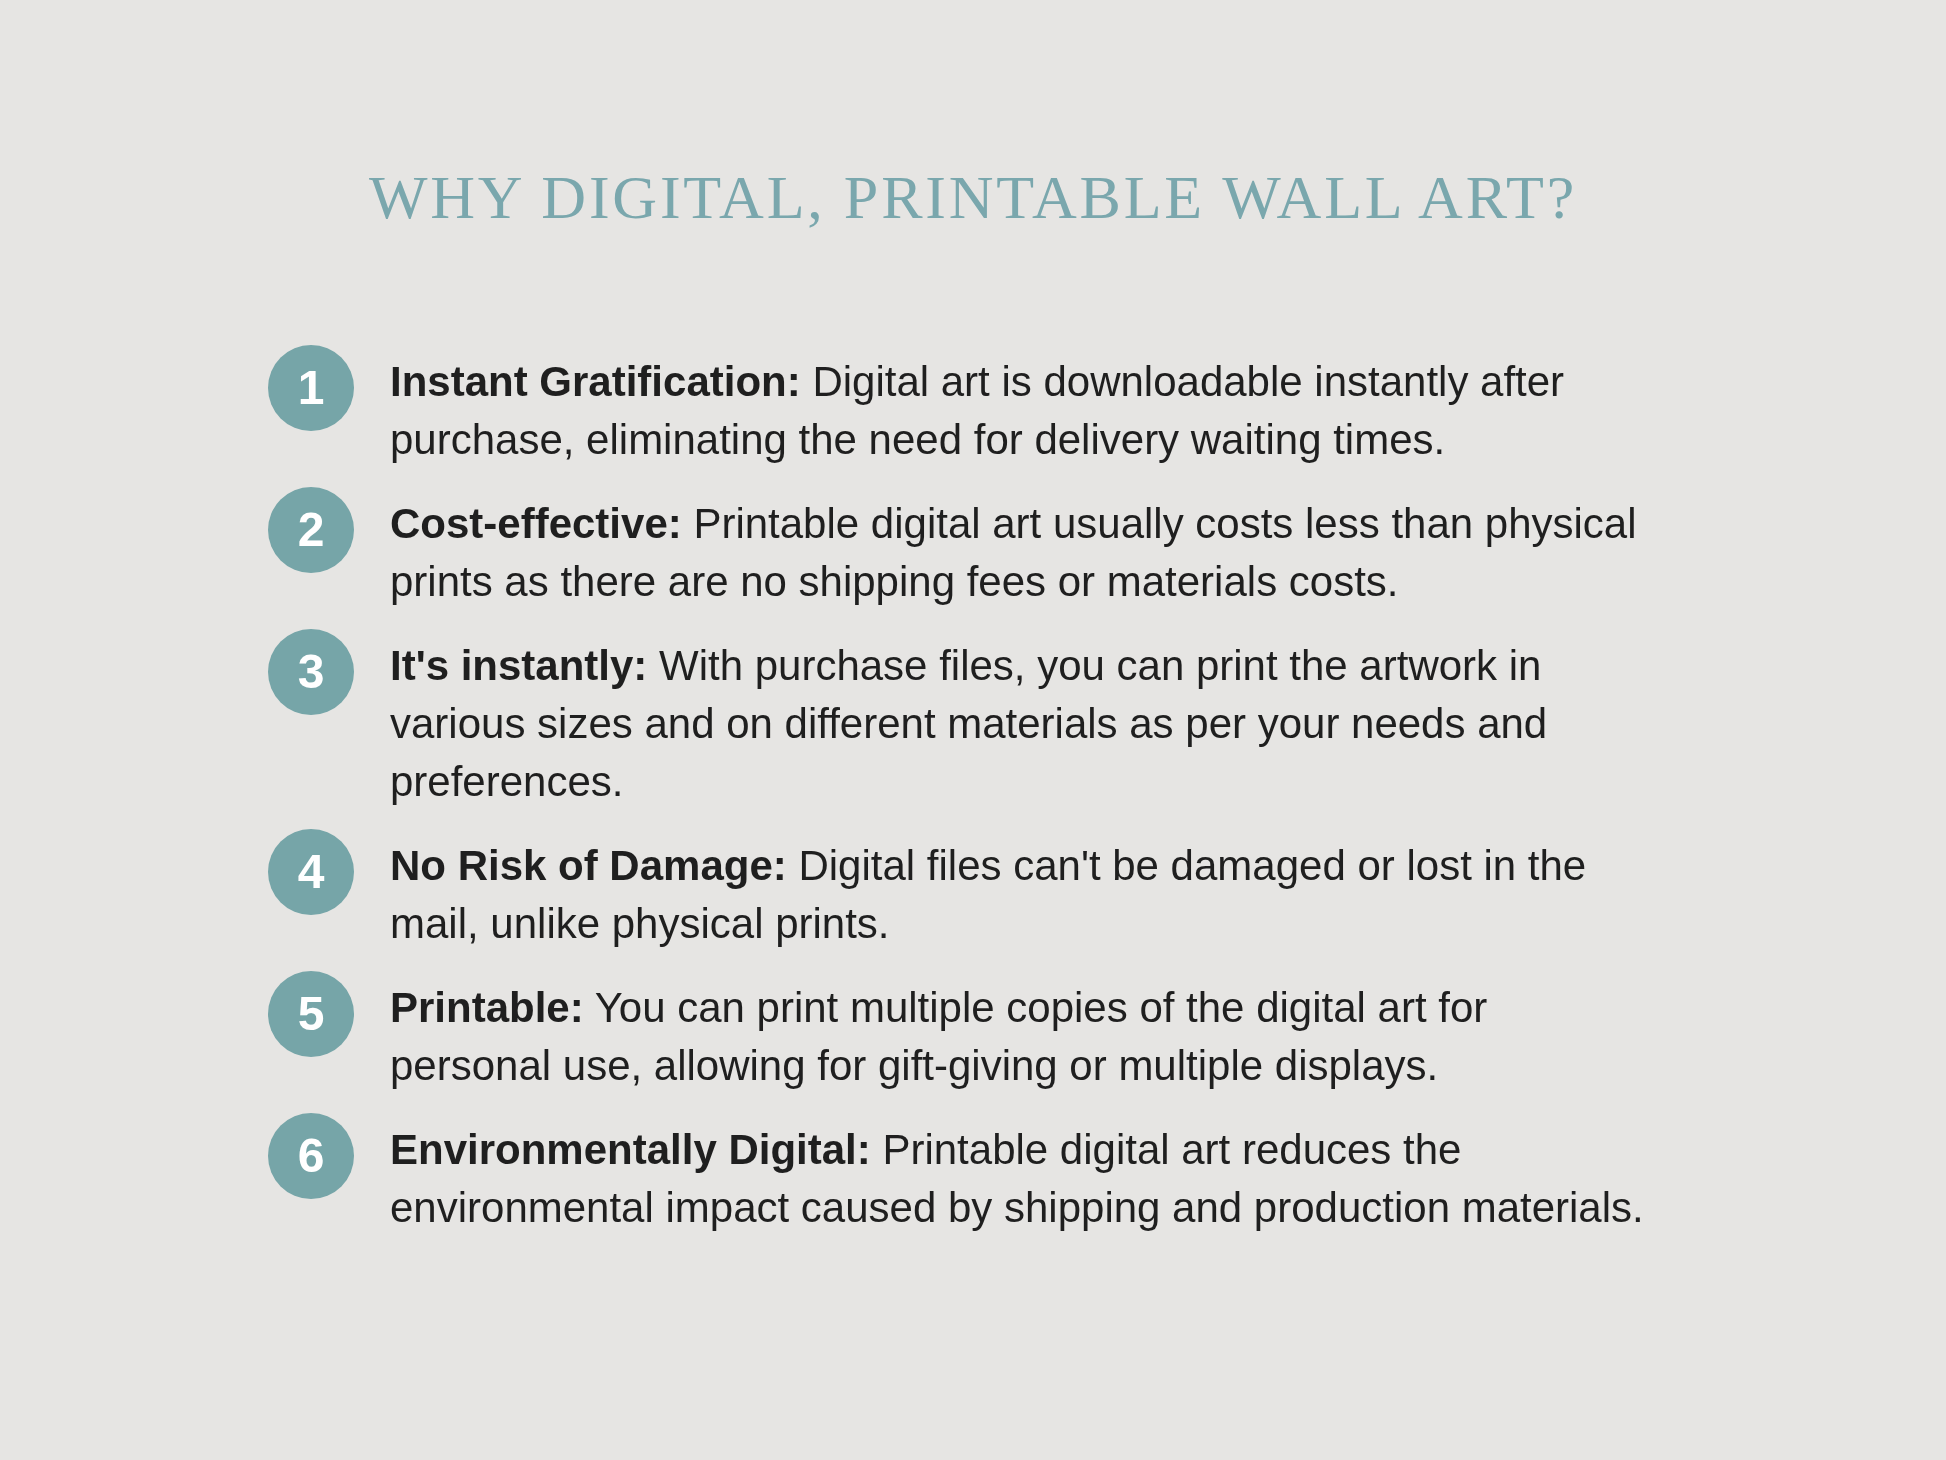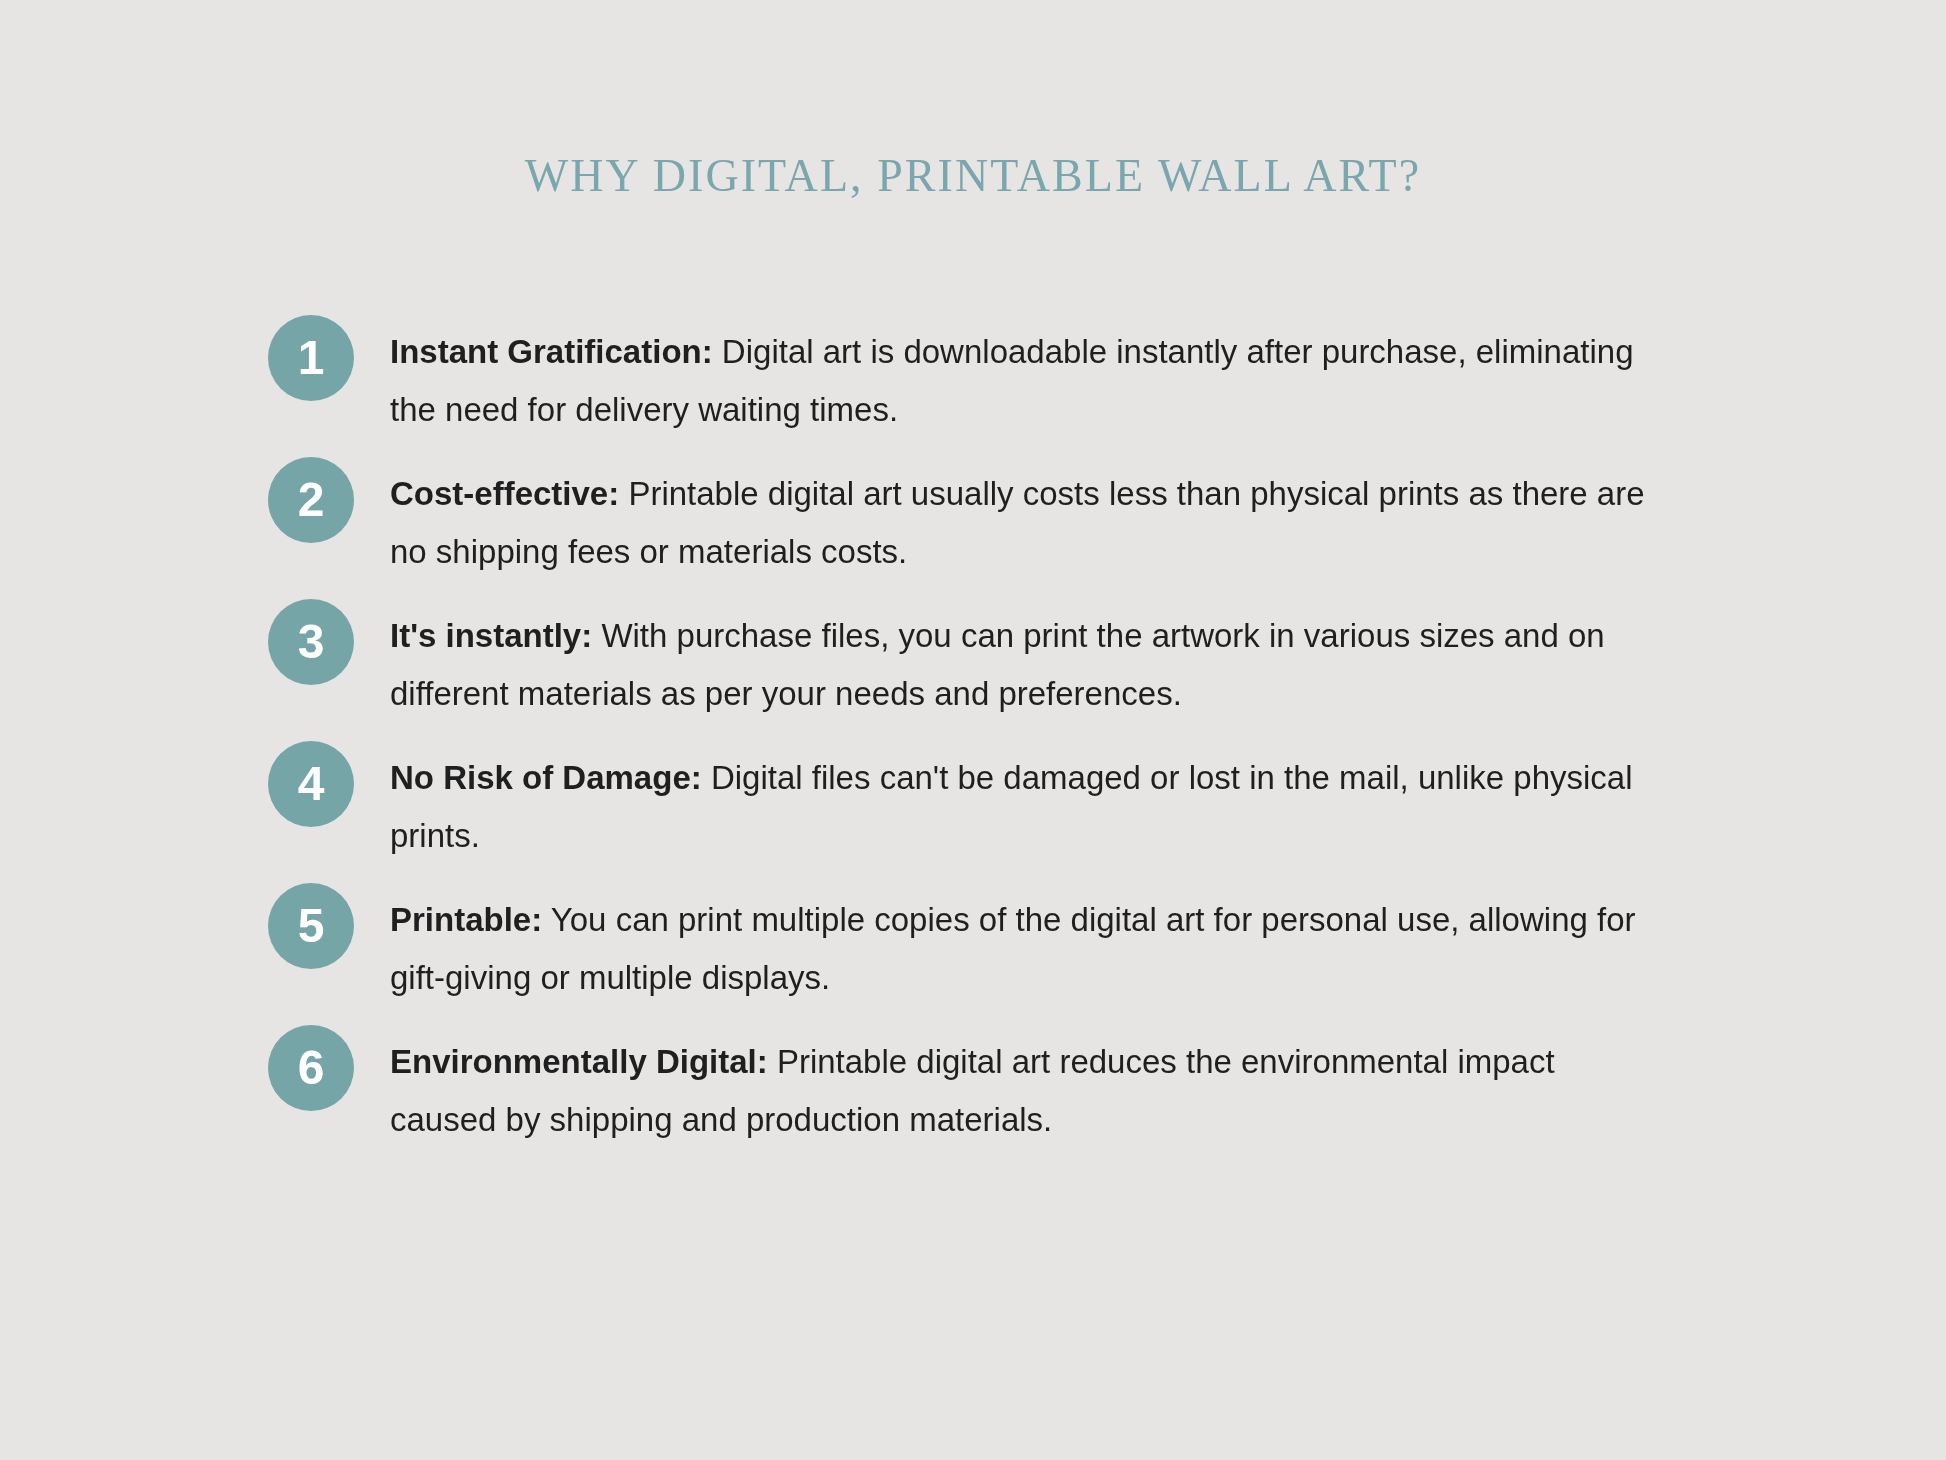--- a/index.html
+++ b/index.html
@@ -16,24 +16,24 @@
   .page {
     width: 100%;
     height: 100%;
     box-sizing: border-box;
     padding-top: 150px;
   }
   .title {
     text-align: center;
     font-family: "Liberation Serif", serif;
     font-weight: 400;
-    font-size: 46px;
+    font-size: 62px;
     letter-spacing: 0.045em;
     color: var(--accent-title, #7aa7ad);
-    margin: 0;
+    margin: 12px;
     line-height: 1.15;
   }
   .benefits-list {
     display: flex;
     flex-direction: column;
     row-gap: 26px;
     margin: 120px 300px 0 268px;
   }
   .item {
     display: flex;
@@ -52,21 +52,21 @@
   }
   .badge-num {
     color: var(--badge-text, #ffffff);
     font-size: 48px;
     font-weight: 700;
     line-height: 1;
   }
   .item-text {
     margin: 0 0 0 36px;
     max-width: 1295px;
-    font-size: 33px;
+    font-size: 42px;
     line-height: 58px;
     color: var(--text, #1f1f1f);
   }
   .lead {
     font-weight: 700;
   }
 </style>
 </head>
 <body>
 

